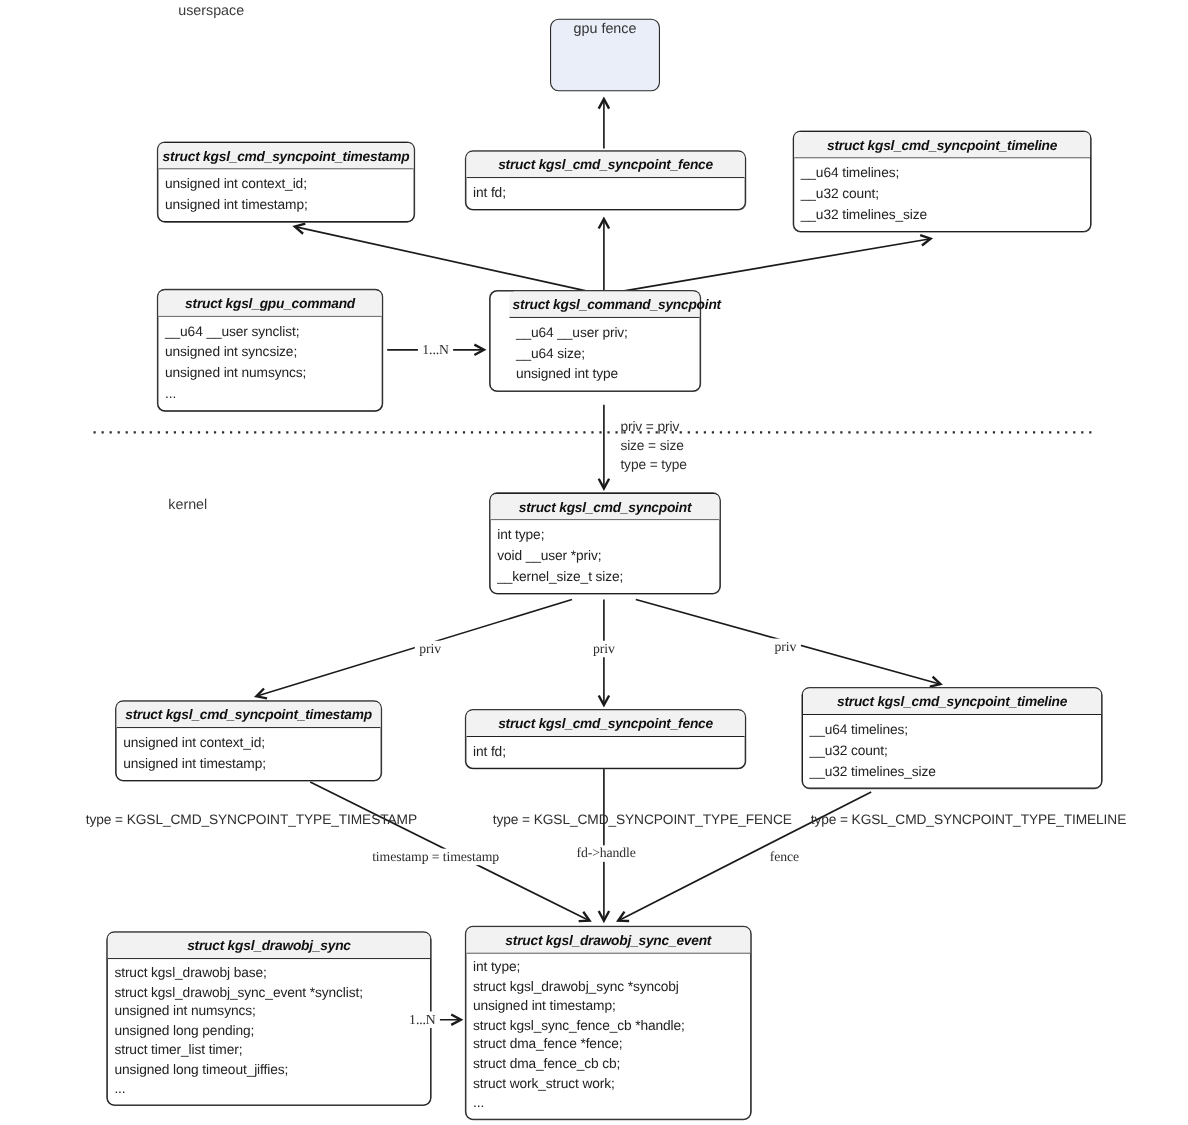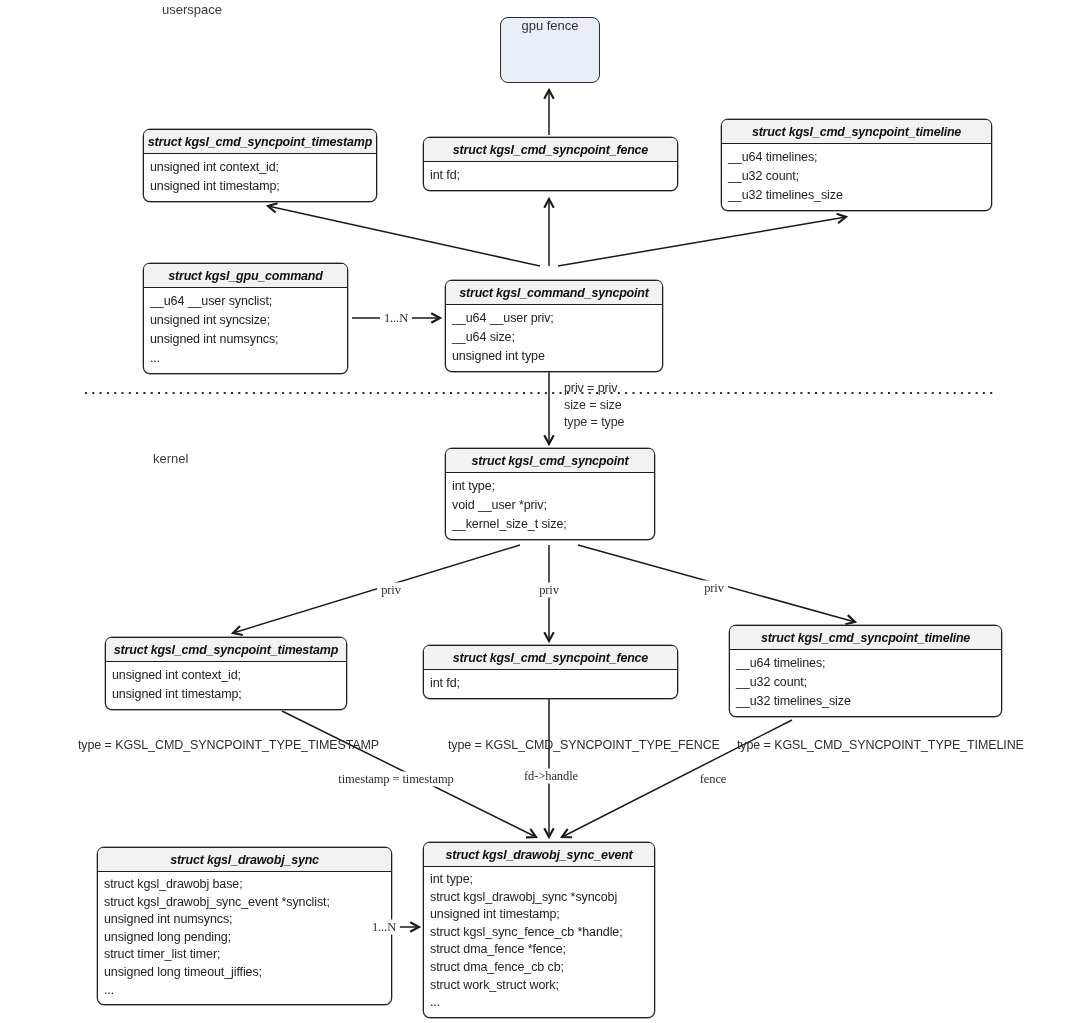--- a/index.html
+++ b/index.html
@@ -93,21 +93,21 @@
   <div class="sbox" style="left:143px;top:263px;width:205px;">
     <div class="hdr">struct kgsl_gpu_command</div>
     <div class="bd">
       <div>__u64 __user synclist;</div>
       <div>unsigned int syncsize;</div>
       <div>unsigned int numsyncs;</div>
       <div>...</div>
     </div>
   </div>
 
-  <div class="sbox" style="left:445px;top:280px;width:218px;">
+  <div class="sbox" style="left:445px;top:264px;width:192px;padding-left:17px;">
     <div class="hdr">struct kgsl_command_syncpoint</div>
     <div class="bd">
       <div>__u64 __user priv;</div>
       <div>__u64 size;</div>
       <div>unsigned int type</div>
     </div>
   </div>
 
   <div class="sbox" style="left:445px;top:448px;width:210px;">
     <div class="hdr">struct kgsl_cmd_syncpoint</div>
@@ -148,21 +148,21 @@
       <div>struct kgsl_drawobj base;</div>
       <div>struct kgsl_drawobj_sync_event *synclist;</div>
       <div>unsigned int numsyncs;</div>
       <div>unsigned long pending;</div>
       <div>struct timer_list timer;</div>
       <div>unsigned long timeout_jiffies;</div>
       <div>...</div>
     </div>
   </div>
 
-  <div class="sbox tight" style="left:423px;top:842px;width:232px;">
+  <div class="sbox tight" style="left:423px;top:842px;width:260px;">
     <div class="hdr">struct kgsl_drawobj_sync_event</div>
     <div class="bd">
       <div>int type;</div>
       <div>struct kgsl_drawobj_sync *syncobj</div>
       <div>unsigned int timestamp;</div>
       <div>struct kgsl_sync_fence_cb *handle;</div>
       <div>struct dma_fence *fence;</div>
       <div>struct dma_fence_cb cb;</div>
       <div>struct work_struct work;</div>
       <div>...</div>

